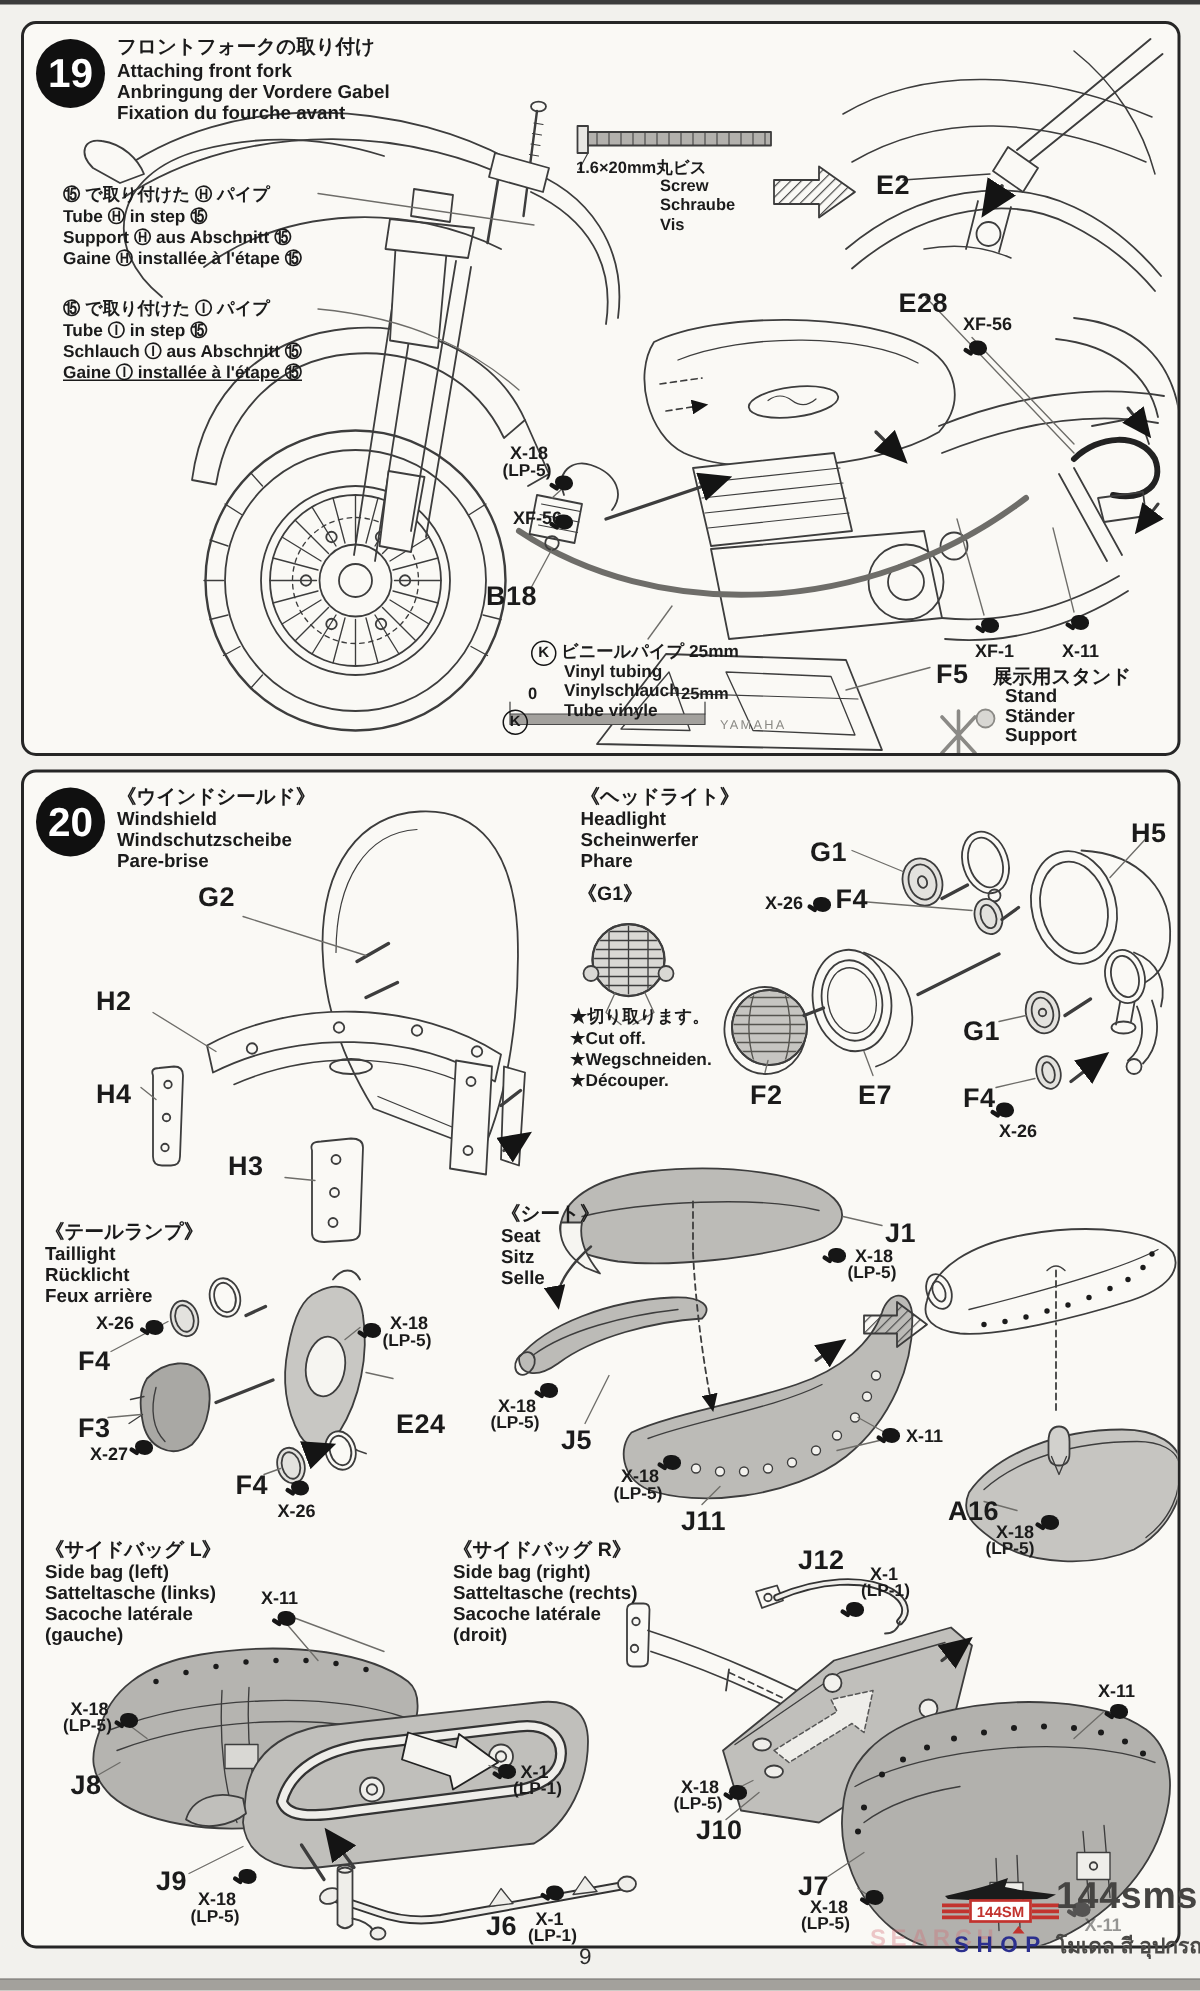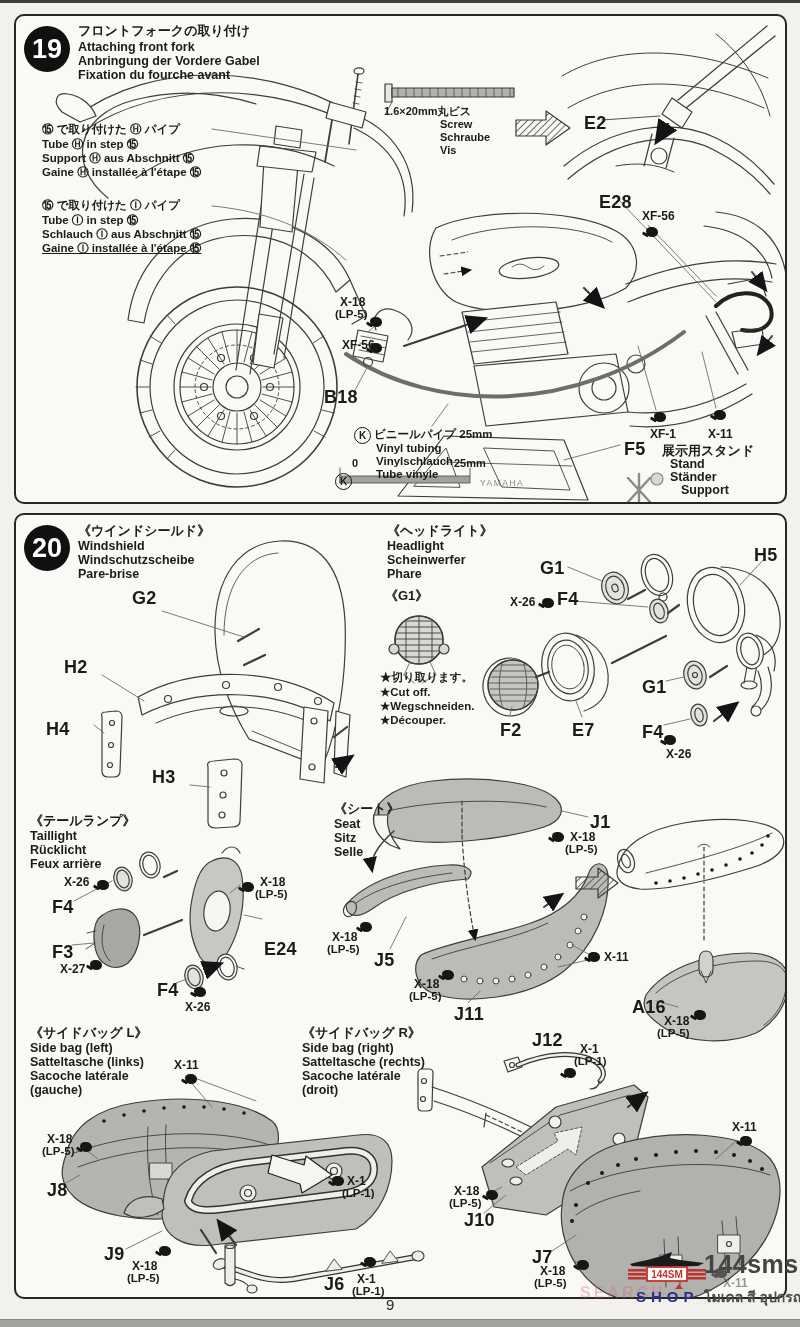--- a/index.html
+++ b/index.html
@@ -206,21 +206,21 @@
 
   <div class="dot" style="left:638px;top:396px;"></div>
   <span class="pt pc" style="left:634px;top:411px;">XF-1</span>
   <div class="dot" style="left:698px;top:394px;"></div>
   <span class="pt pc" style="left:692px;top:411px;">X-11</span>
 
   <span class="pt pl" style="left:608px;top:423px;">F5</span>
   <span class="pt jp" style="left:646px;top:426px;">展示用スタンド</span>
   <span class="pt tt" style="left:654px;top:441px;">Stand</span>
   <span class="pt tt" style="left:654px;top:454px;">Ständer</span>
-  <span class="pt tt" style="left:654px;top:467px;margin-left:11px;">Support</span>
+  <span class="pt tt" style="left:654px;top:467px;">Support</span>
 </section>
 
 <section class="panel" id="panel20">
   <svg class="art" width="769" height="782" viewBox="0 0 769 782">
     <defs>
       <pattern id="hp2" width="5" height="5" patternUnits="userSpaceOnUse" patternTransform="rotate(45)">
           <line x1="0" y1="0" x2="0" y2="5" stroke="#4a4a4a" stroke-width="1.6"></line>
         </pattern>
       <marker id="ah2" markerWidth="11" markerHeight="9" refX="8" refY="4.5" orient="auto">
           <path d="M0 0L10 4.5L0 9Z" fill="#141414"></path>
@@ -463,21 +463,21 @@
   </svg>
 
   <div class="badge" style="left:8px;top:10px;">20</div>
 
   <span class="pt jp" style="left:62px;top:7px;">《ウインドシールド》</span>
   <span class="pt tt" style="left:62px;top:24px;">Windshield</span>
   <span class="pt tt" style="left:62px;top:38px;">Windschutzscheibe</span>
   <span class="pt tt" style="left:62px;top:52px;">Pare-brise</span>
   <span class="pt pl" style="left:116px;top:73px;">G2</span>
   <span class="pt pl" style="left:48px;top:142px;">H2</span>
-  <span class="pt pl" style="left:30px;top:204px;text-align:right;">H4</span>
+  <span class="pt pl" style="left:48px;top:204px;text-align:right;">H4</span>
   <span class="pt pl" style="left:136px;top:252px;">H3</span>
 
   <span class="pt jp" style="left:371px;top:7px;">《ヘッドライト》</span>
   <span class="pt tt" style="left:371px;top:24px;">Headlight</span>
   <span class="pt tt" style="left:371px;top:38px;">Scheinwerfer</span>
   <span class="pt tt" style="left:371px;top:52px;">Phare</span>
   <span class="pt jp" style="left:369px;top:72px;">《G1》</span>
   <span class="pt cl" style="left:364px;top:155px;">★切り取ります。</span>
   <span class="pt cl" style="left:364px;top:170px;">★Cut off.</span>
   <span class="pt cl" style="left:364px;top:184px;">★Wegschneiden.</span>

